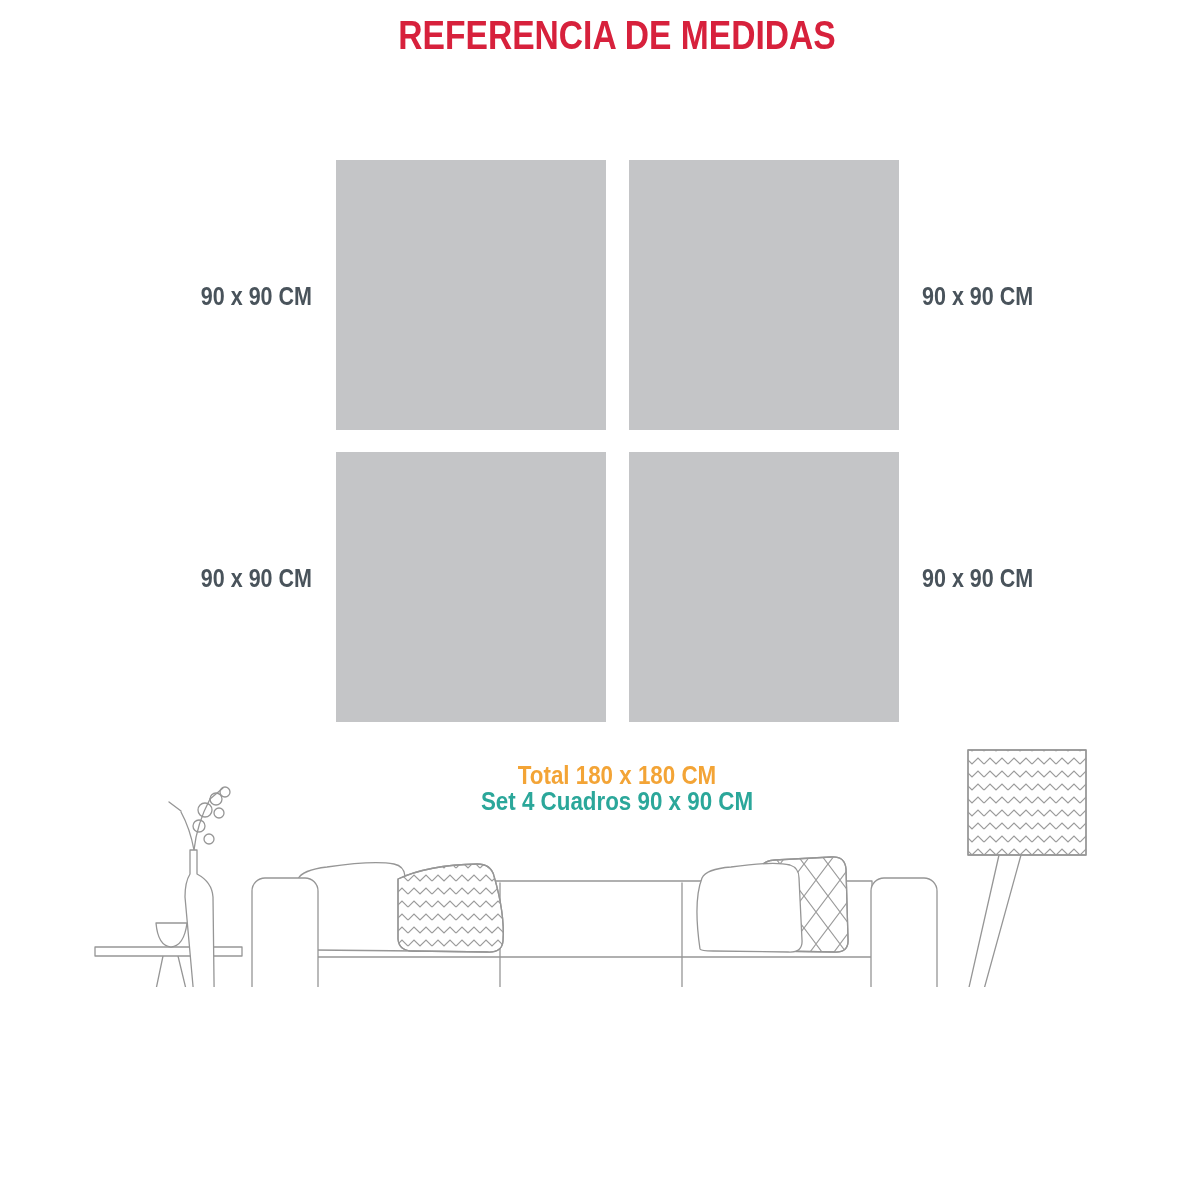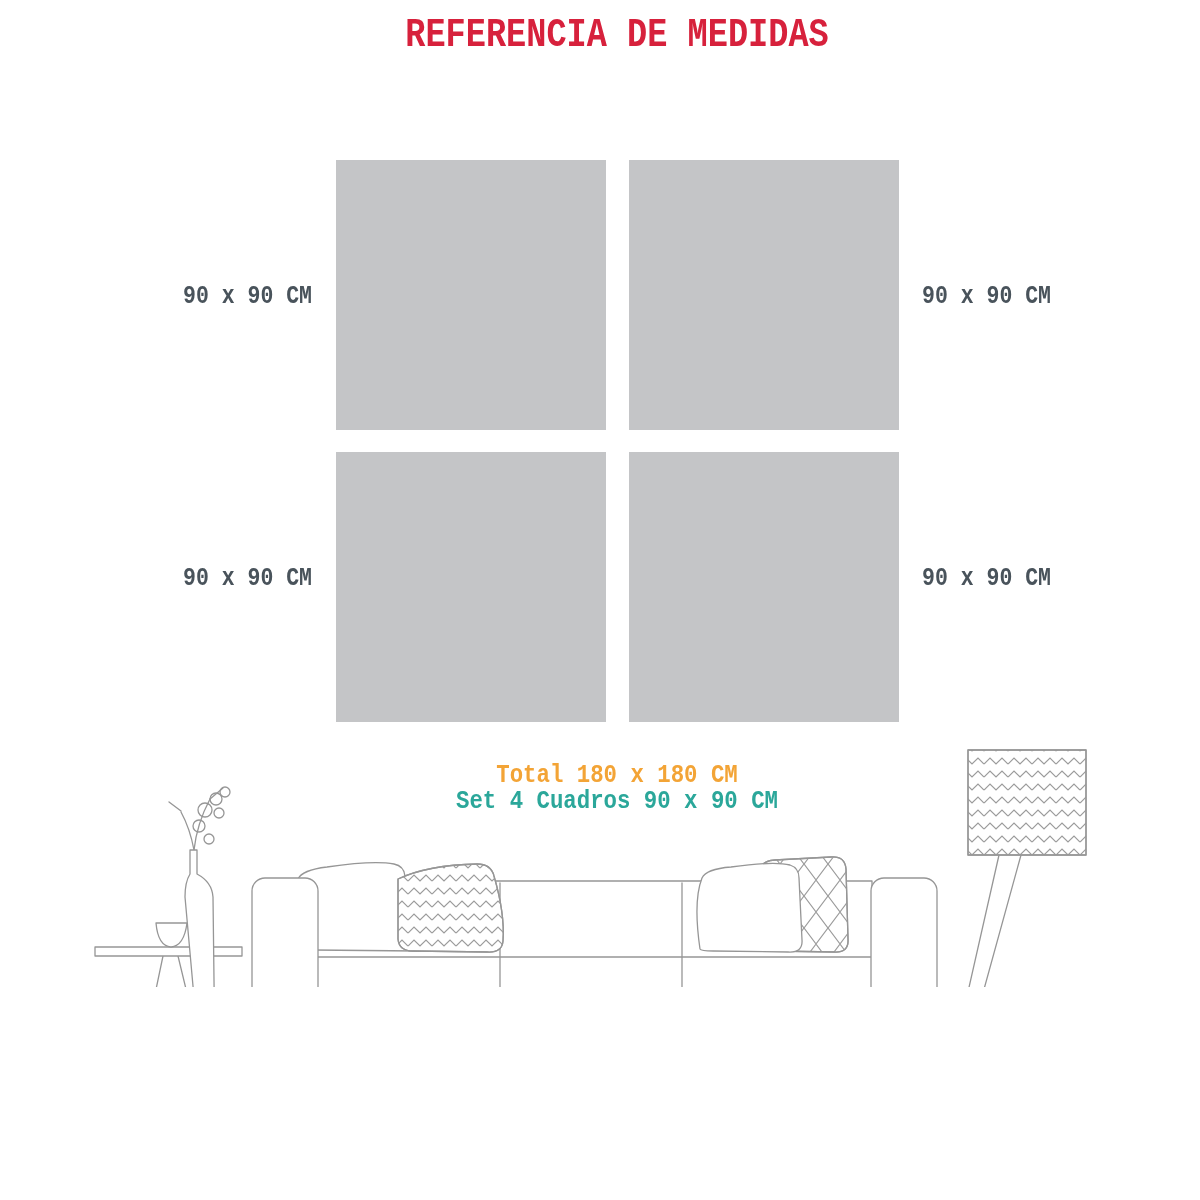--- a/index.html
+++ b/index.html
@@ -1,18 +1,18 @@
 <!DOCTYPE html>
 <html><head>
 <meta charset="utf-8">
 <style>
   html,body { margin:0; padding:0; background:#fff; }
   .stage {
     position:relative; width:1200px; height:987px; background:#ffffff;
-    overflow:hidden; font-family:Liberation Mono, monospace;
+    overflow:hidden; font-family:Liberation Sans, sans-serif;
   }
   
   .floor-wash {
     position:absolute; left:0; top:1040px; width:1200px; height:160px;
     background:linear-gradient(135deg, rgba(190,193,196,0.18), rgba(255,255,255,0) 55%);
     pointer-events:none;
   }
   .title {
     position:absolute; left:34px; right:0; top:13px; text-align:center;
     font-size:40px; font-weight:bold; color:#D7213C;

